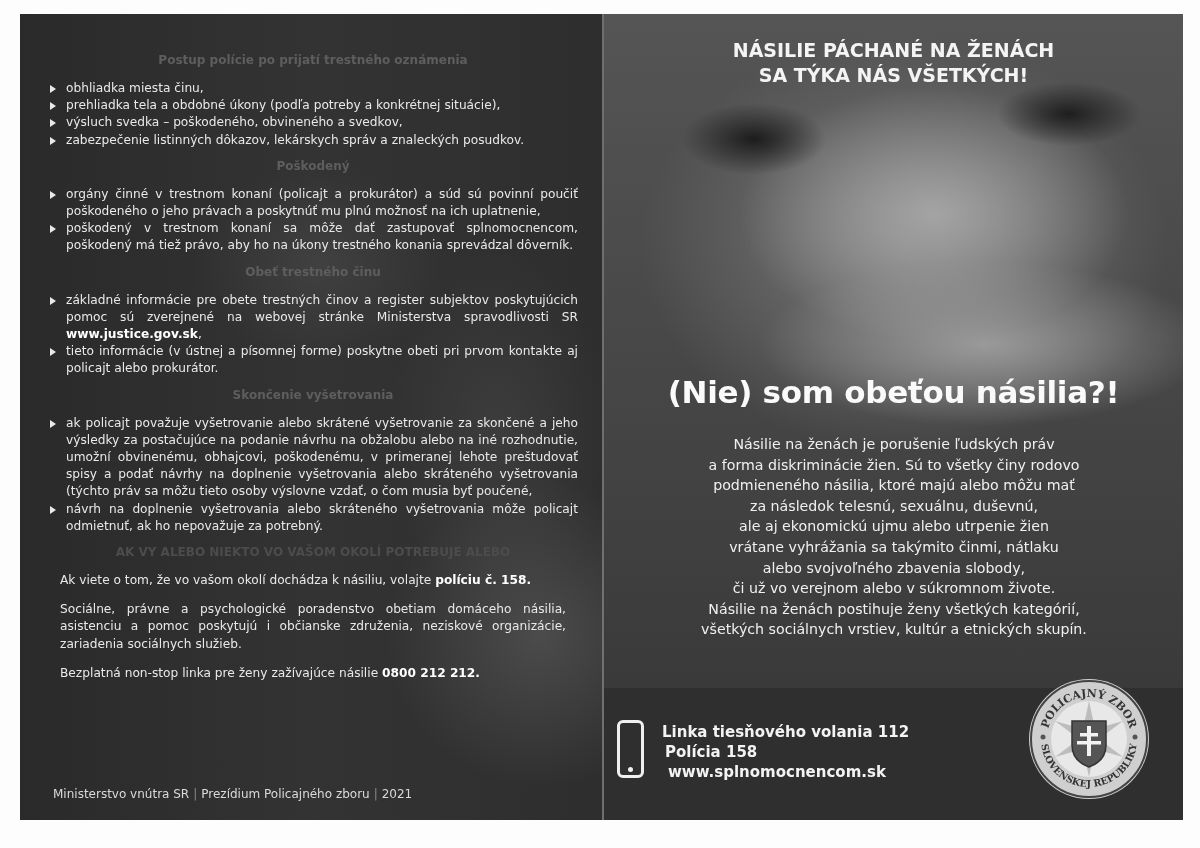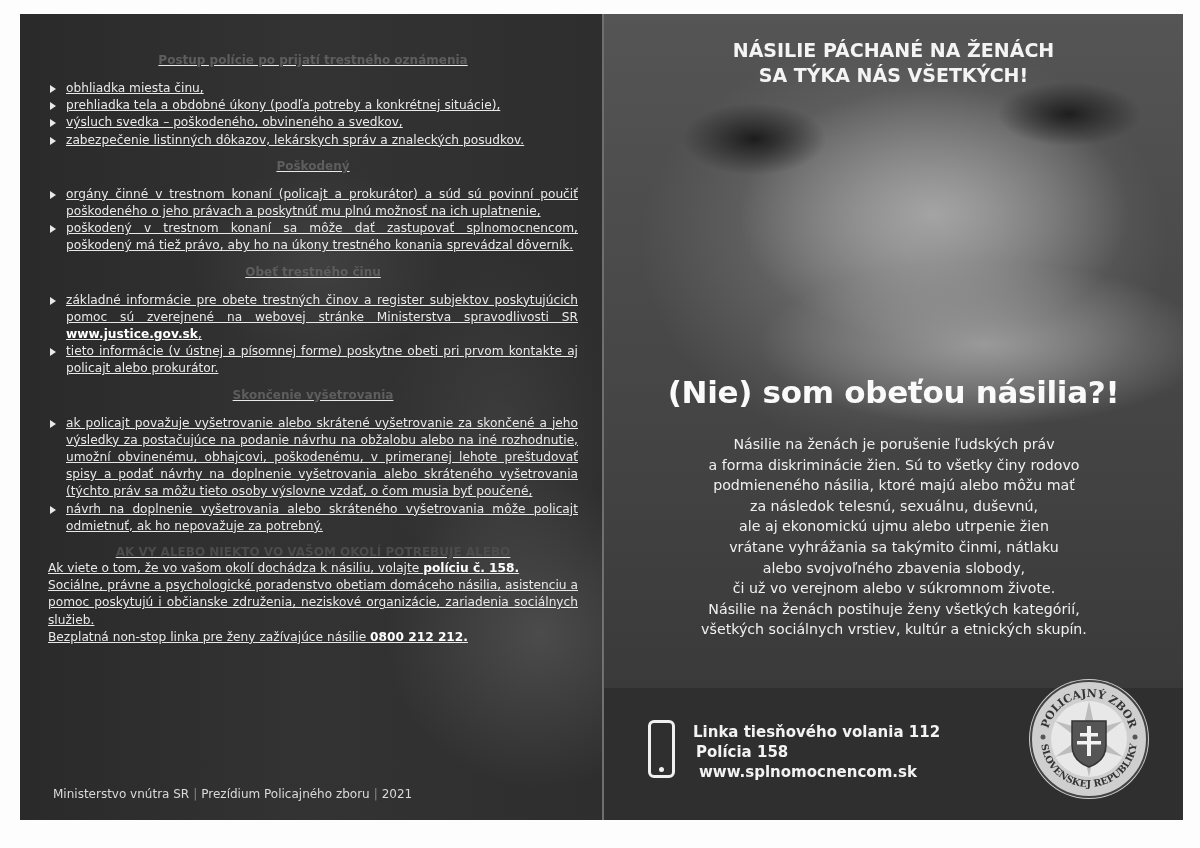--- a/index.html
+++ b/index.html
@@ -39,40 +39,40 @@
     .left-content {
       position: absolute; left: 28px; top: 38px; width: 530px; color: #e9e9e9;
       font-size: 12.2px; line-height: 17.2px;
     }
     ul.bullets { list-style: none; margin: 12px 0 6px 0; padding: 0; }
     ul.bullets li { position: relative; padding-left: 18px; text-align: justify; }
     ul.bullets li .bullet {
       position: absolute; left: 2px; top: 5px; width: 0; height: 0;
       border-left: 6px solid #e9e9e9; border-top: 4px solid transparent; border-bottom: 4px solid transparent;
     }
-    .block { margin-bottom: 9px; text-decoration: underline; }
-    .para { margin: 0; text-align: justify; }
+    .block { margin-bottom: 9px; }
+    .para { margin: 12px; text-align: justify; }
     b.strong { font-weight: bold; color: #fff; }
     .footer-credit { position: absolute; left: 33px; top: 738px; color: #dadada; font-size: 12px; margin-top: 35px; }
     .footer-credit .sep { color: #888; margin: 0 4px; }
 
     .title {
       position: absolute; left: 0; top: 24px; width: 579px; text-align: center;
       color: #f4f4f4; font-weight: bold; font-size: 19px; line-height: 25px;
     }
     .headline {
       position: absolute; left: 0; top: 360px; width: 579px; text-align: center;
       color: #fafafa; font-weight: bold; font-size: 31px; letter-spacing: -0.3px;
     }
     .body-text {
       position: absolute; left: 30px; top: 420px; width: 520px; text-align: center;
       color: #f0f0f0; font-size: 14.2px; line-height: 20.6px;
     }
     .contact {
-      position: absolute; left: 44px; top: 704px; width: 320px; height: 70px;
+      position: absolute; left: 13px; top: 704px; width: 320px; height: 70px;
     }
     .phone-icon {
       position: absolute; left: 0; top: 2px; width: 27px; height: 58px;
       border: 3px solid #f0f0f0; border-radius: 6px; box-sizing: border-box;
     }
     .phone-icon::after {
       content: ""; position: absolute; left: 8px; bottom: 3px; width: 5px; height: 5px;
       border-radius: 50%; background: #f0f0f0;
     }
     .contact-lines { position: absolute; left: 45px; top: 4px; color: #f3f3f3; font-weight: bold; font-size: 15px; line-height: 20px; }

